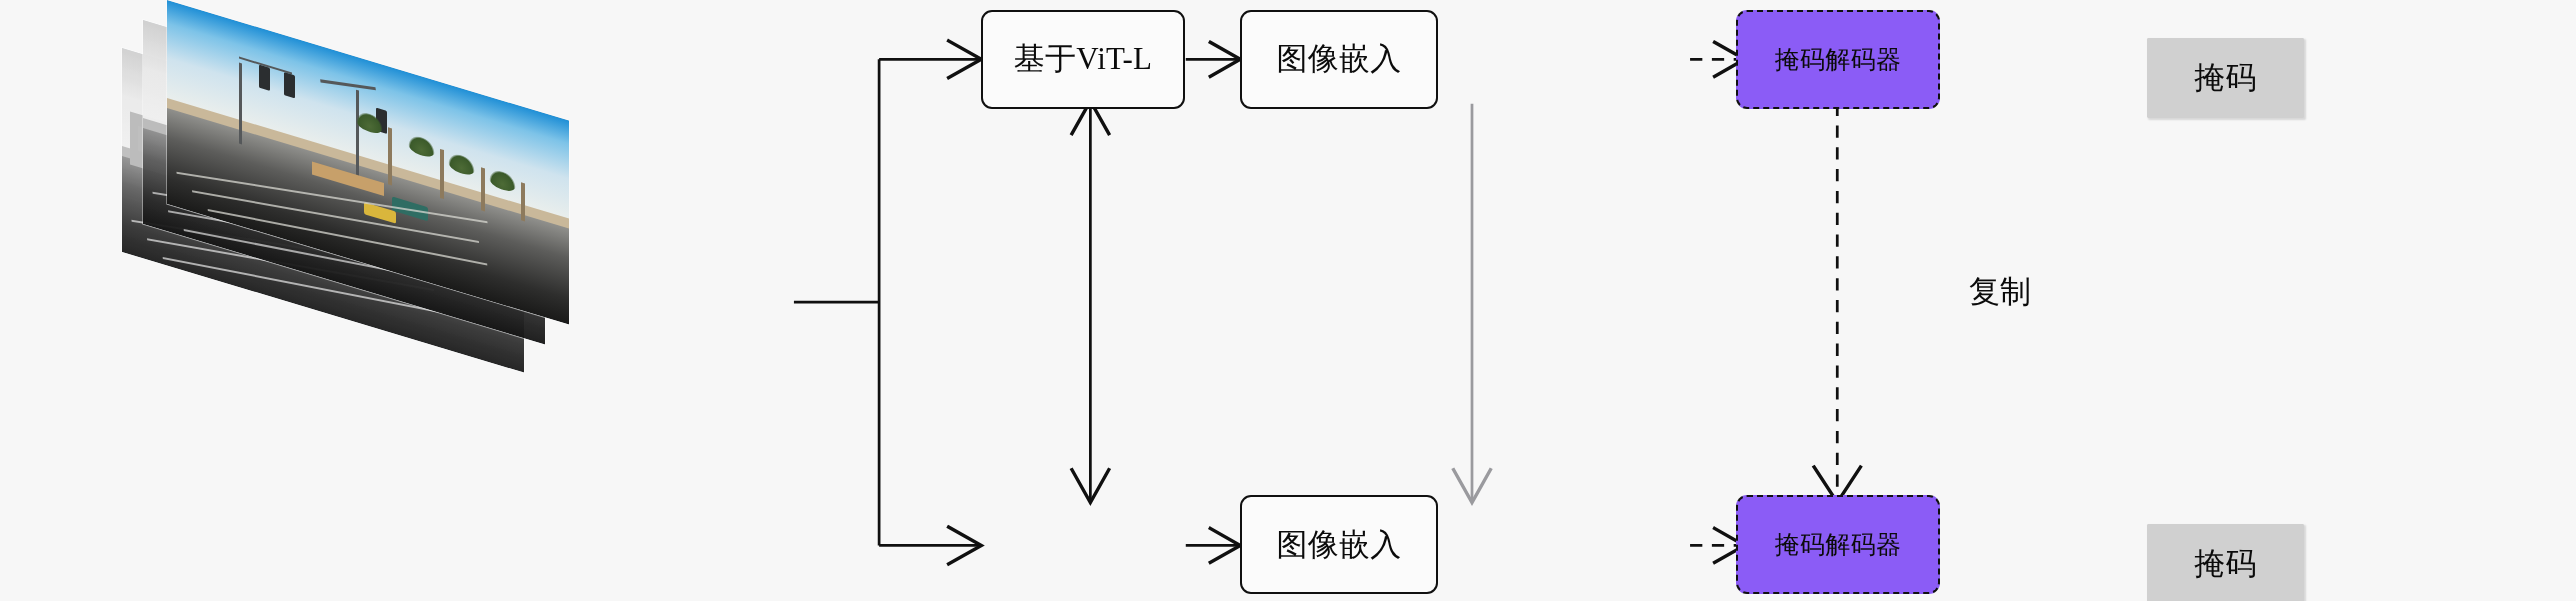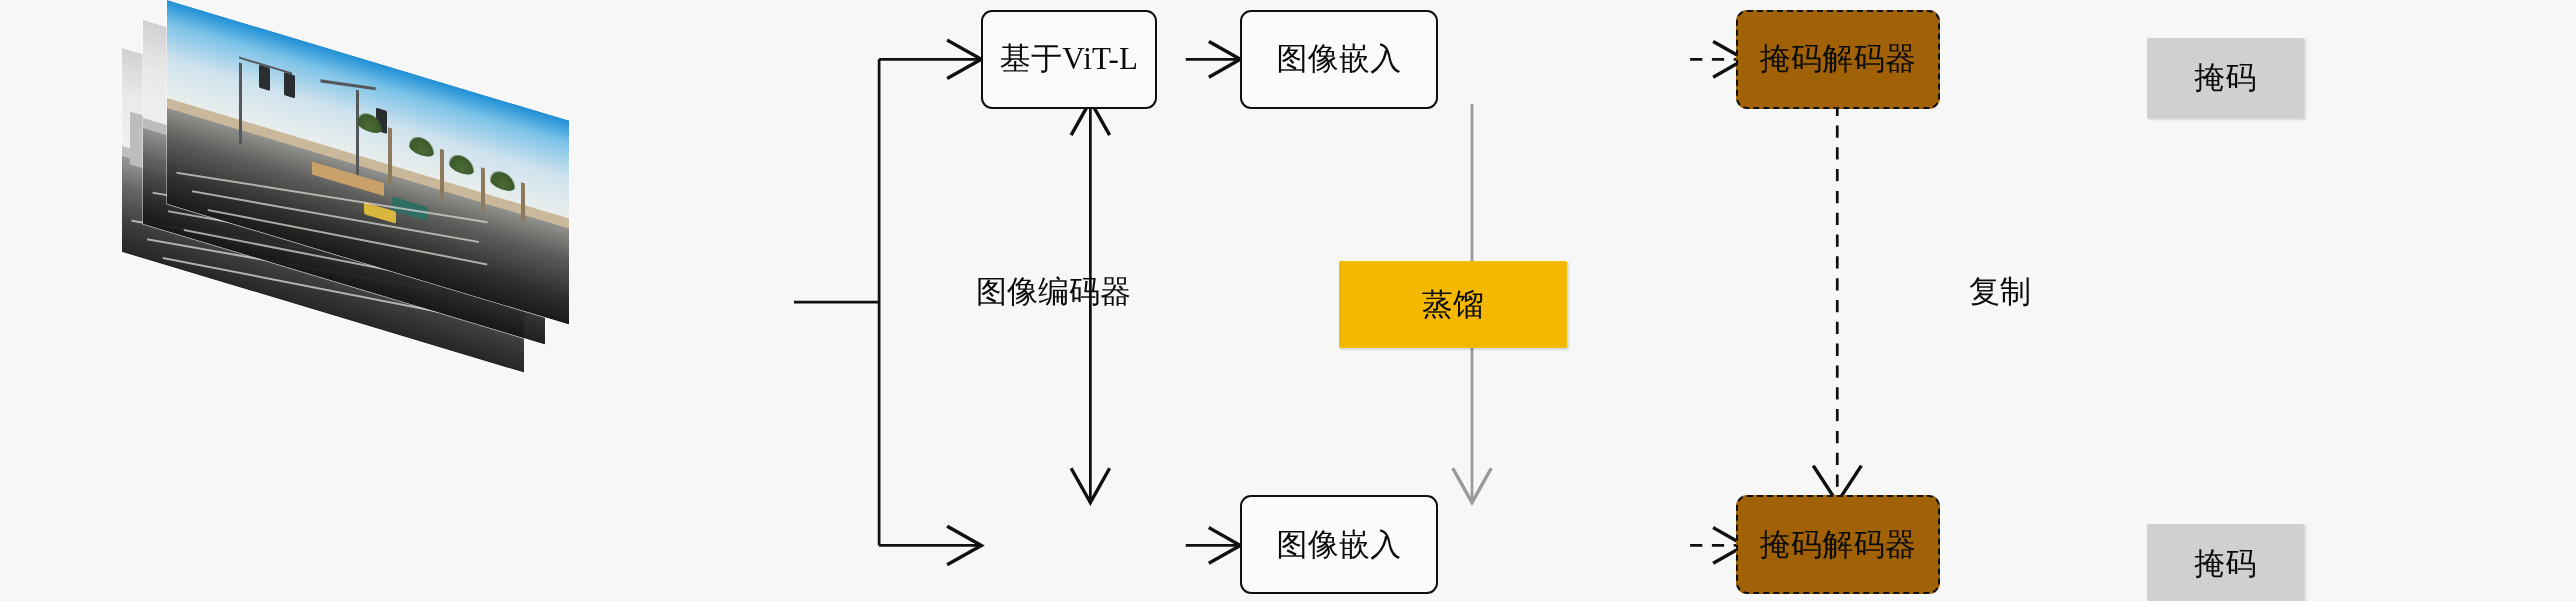--- a/index.html
+++ b/index.html
@@ -74,24 +74,24 @@
     white-space: nowrap;
     letter-spacing: 0.3px;
   }
   .node.solid {
     background: #fbfbfb;
     border: 2px solid #101010;
     border-radius: 11px;
     font-size: 31px;
   }
   .node.dashed {
-    background: #a16207;
+    background: #8b5cf6;
     border: 2px dashed #101010;
     border-radius: 11px;
-    font-size: 31px;
+    font-size: 25px;
   }
   .node.filled {
     background: #d0d0d0;
     border: none;
     border-radius: 1.4px;
     font-size: 31px;
     box-shadow: 1.4px 1.4px 2px rgba(0,0,0,.13);
     margin-top: 19px;
   }
   .node.accent {
@@ -224,21 +224,21 @@
     <path class="head" d="M1573,196 L1600,148 L1627,196"></path>
     <path class="head" d="M1573,689 L1600,737 L1627,689"></path>
 
     <path class="gray-line" d="M2160,152 L2160,735"></path>
     <path class="head-gray" d="M2133,689 L2160,737 L2187,689"></path>
 
     <path class="dashed-line" d="M2696,152 L2696,735"></path>
     <path class="head" d="M2662,685 L2696,737 L2730,685"></path>
   </svg>
 
-  <div class="node solid" style="left:981px; top:9.5px; width:176px; height:99px;">
+  <div class="node solid" style="left:981px; top:9.5px; width:204px; height:99px;">
     <span>基于ViT-L</span>
   </div>
 
   <div class="node solid" style="left:1240px; top:9.5px; width:198px; height:99px;">
     <span>图像嵌入</span>
   </div>
 
   <div class="node dashed" style="left:1736px; top:9.5px; width:204px; height:99px;">
     <span>掩码解码器</span>
   </div>
@@ -253,22 +253,18 @@
   </div>
 
   <div class="node dashed" style="left:1736px; top:495px; width:204px; height:99px;">
     <span>掩码解码器</span>
   </div>
 
   <div class="node filled" style="left:2147px; top:505px; width:157px; height:80px;">
     <span>掩码</span>
   </div>
 
-  <div class="caption" style="left:976px; top:271px;">图像编码器</div>
-
-  <div class="node accent" style="left:1339px; top:261px; width:228px; height:87px;">
-    <span>蒸馏</span>
-  </div>
+
 
   <div class="caption" style="left:1969px; top:271px;">复制</div>
 
 </div>
 
 
 </body></html>

